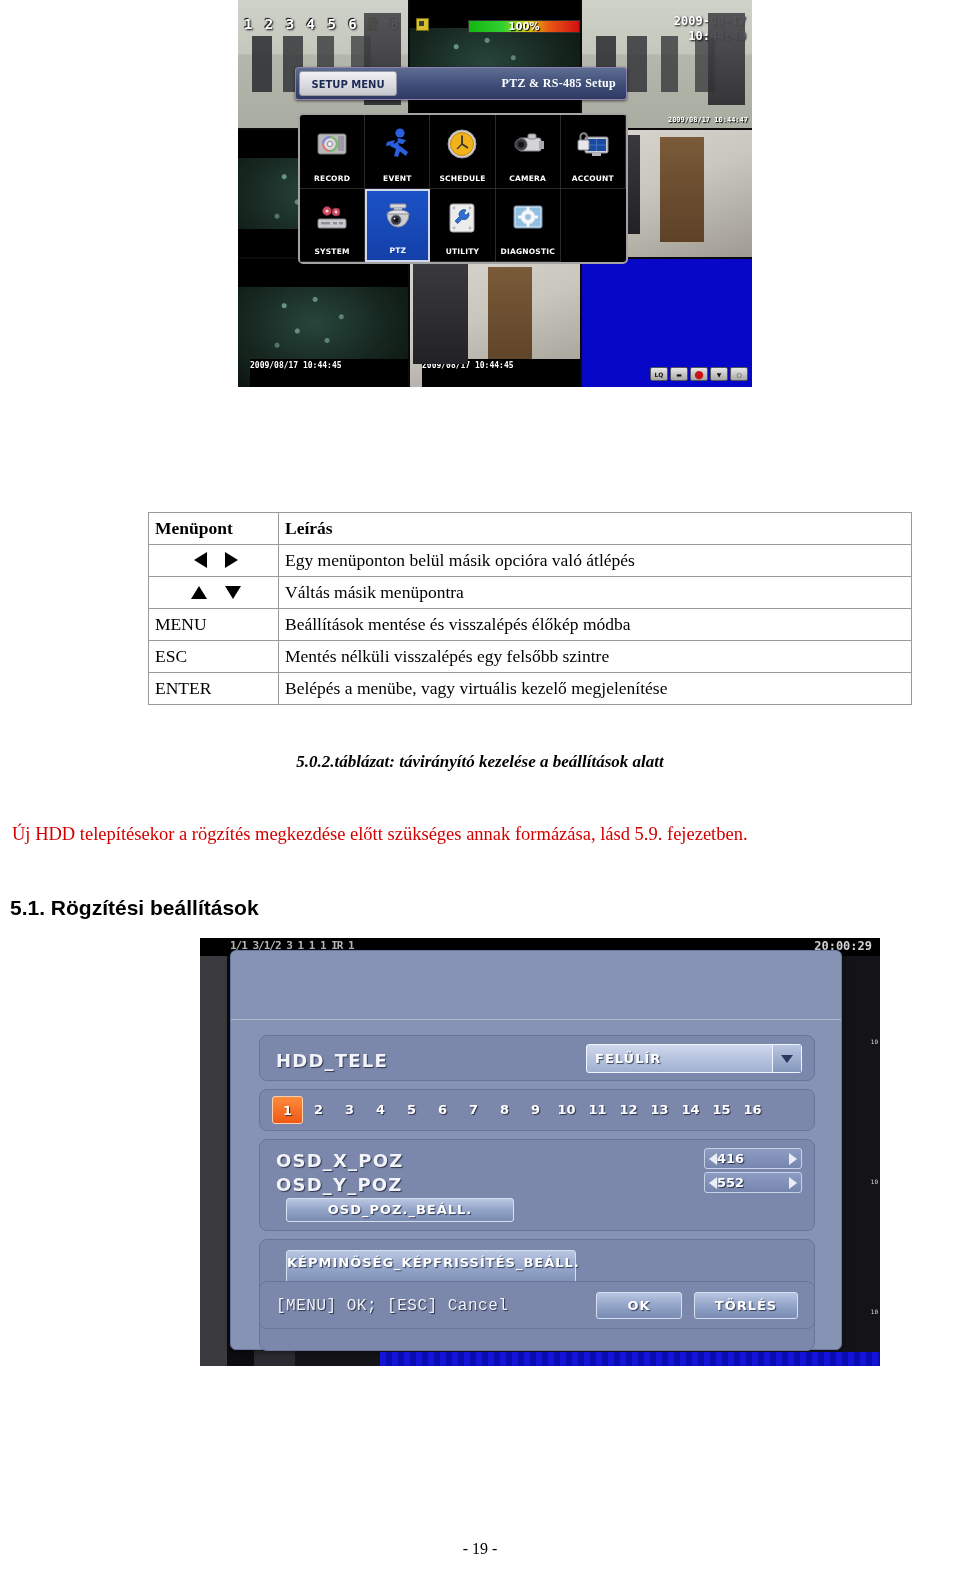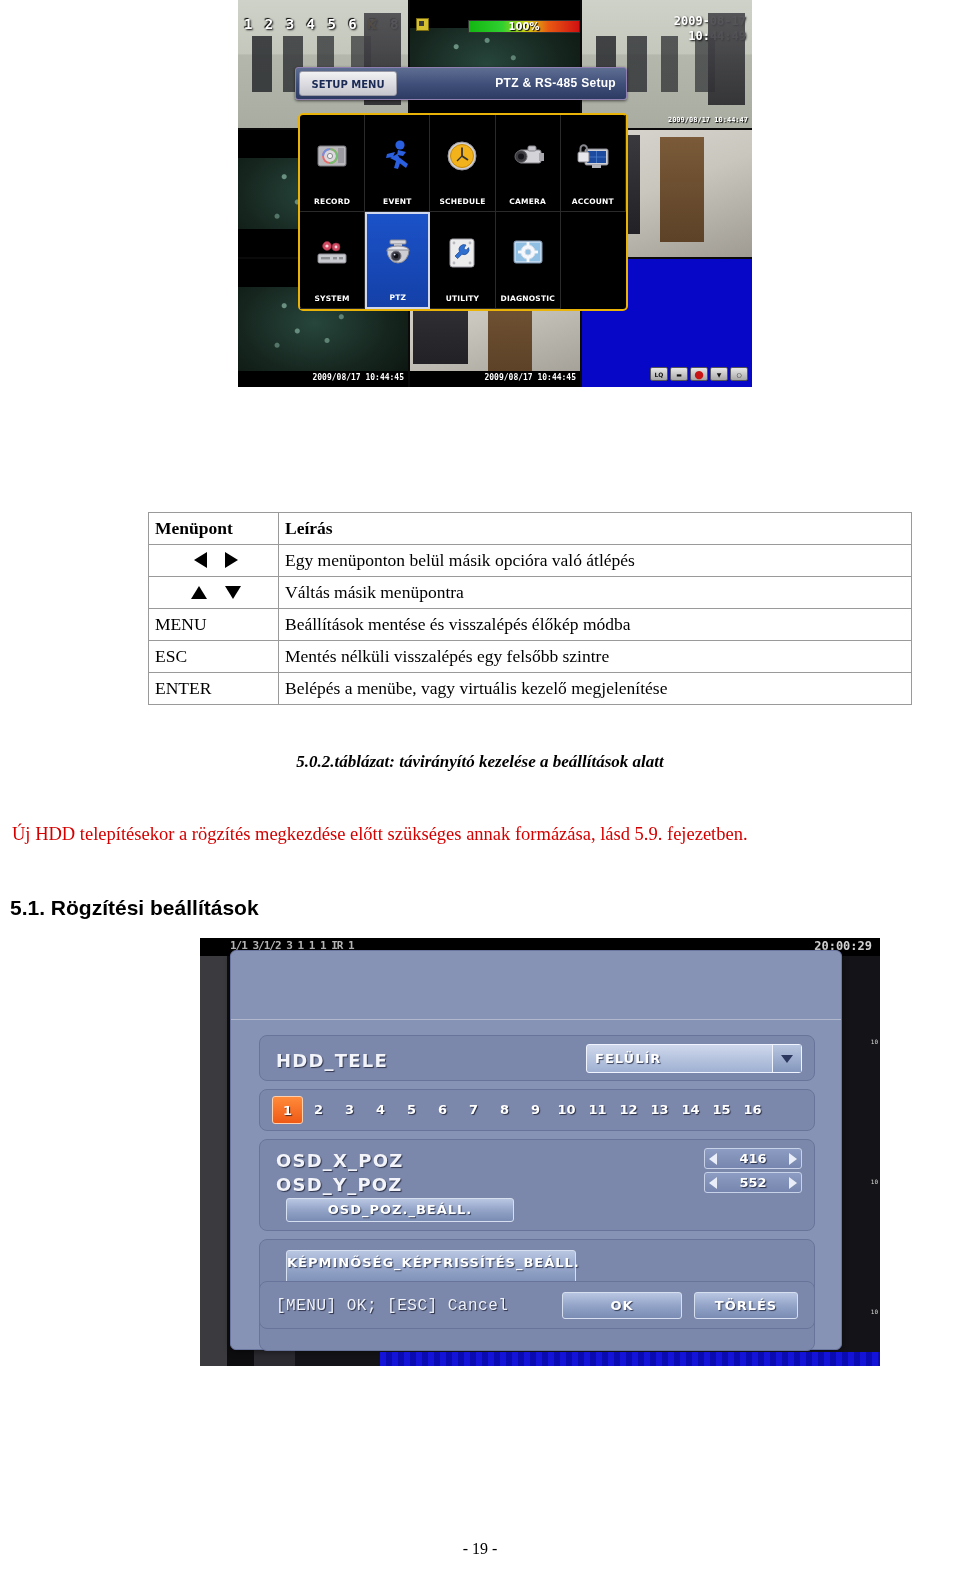--- a/index.html
+++ b/index.html
@@ -194,28 +194,27 @@
     right: 4px; bottom: 4px;
     color: #fff;
     font-family: "DejaVu Sans Mono", monospace;
     font-size: 7px;
     font-weight: bold;
     text-shadow: 1px 1px 1px #000;
     white-space: nowrap;
   }
   .dtstamp-strip {
     position: absolute;
-    left: 0; right: 0; bottom: 0;
-    height: 16px;
+    left: 12px; right: 0; bottom: 0;
+    height: 28px;
     background: #000;
     color: #fff;
     font-family: "DejaVu Sans Mono", monospace;
     font-size: 8px;
     font-weight: bold;
-    text-align: right;
     line-height: 14px;
     padding-right: 4px;
     box-sizing: border-box;
   }
 
   
   #setup-bar {
     position: absolute;
     left: 57px; top: 67px;
     width: 332px; height: 33px;
@@ -239,33 +238,33 @@
     text-align: center;
     line-height: 25px;
     box-sizing: border-box;
   }
   #setup-bar .ttl {
     position: absolute;
     right: 10px; top: 0;
     height: 31px;
     line-height: 31px;
     color: #ffffff;
-    font-family: Liberation Sans, sans-serif;
+    font-family: Liberation Serif, serif;
     font-size: 12px;
     font-weight: bold;
     letter-spacing: .3px;
   }
 
   
   #menu-panel {
     position: absolute;
     left: 60px; top: 113px;
-    width: 330px; height: 198px;
+    width: 330px; height: 151px;
     background: #000;
-    border: 2px solid #eab308;
+    border: 2px solid #a3a3a3;
     border-radius: 5px;
     box-sizing: border-box;
     display: grid;
     grid-template-columns: repeat(5, 1fr);
     grid-template-rows: 1fr 1fr;
   }
   .mitem {
     position: relative;
     border-right: 1px solid #2a2a2a;
     border-bottom: 1px solid #2a2a2a;
@@ -584,21 +583,20 @@
     box-sizing: border-box;
     display: flex;
     align-items: center;
     justify-content: space-between;
     padding: 0 4px;
   }
   .spin.sx { top: 8px; }
   .spin.sy { top: 32px; }
   .spin .sv {
     flex: 1;
-    text-align: center;
     color: #fff;
     font-family: "DejaVu Sans", sans-serif;
     font-size: 13px;
     font-weight: bold;
     text-shadow: 1px 1px 1px rgba(20,24,44,.8);
   }
   .spin .sa {
     width: 0; height: 0;
   }
   .spin .sa.l { border-top: 6px solid transparent; border-bottom: 6px solid transparent; border-right: 8px solid #e9eef9; }
@@ -650,21 +648,21 @@
     border-radius: 3px;
     box-sizing: border-box;
     color: #fff;
     font-family: "DejaVu Sans", sans-serif;
     font-size: 13px;
     font-weight: bold;
     letter-spacing: 1px;
     text-align: center;
     text-shadow: 1px 1px 1px rgba(28,34,58,.8);
   }
-  #fb-ok { right: 132px; width: 120px; }
+  #fb-ok { right: 132px; width: 86px; }
   #fb-del { right: 16px; width: 104px; }
 
   
   #page-num {
     position: absolute;
     left: 0; right: 0;
     top: 1540px;
     text-align: center;
     font-family: "Liberation Serif", serif;
     font-size: 16px;

